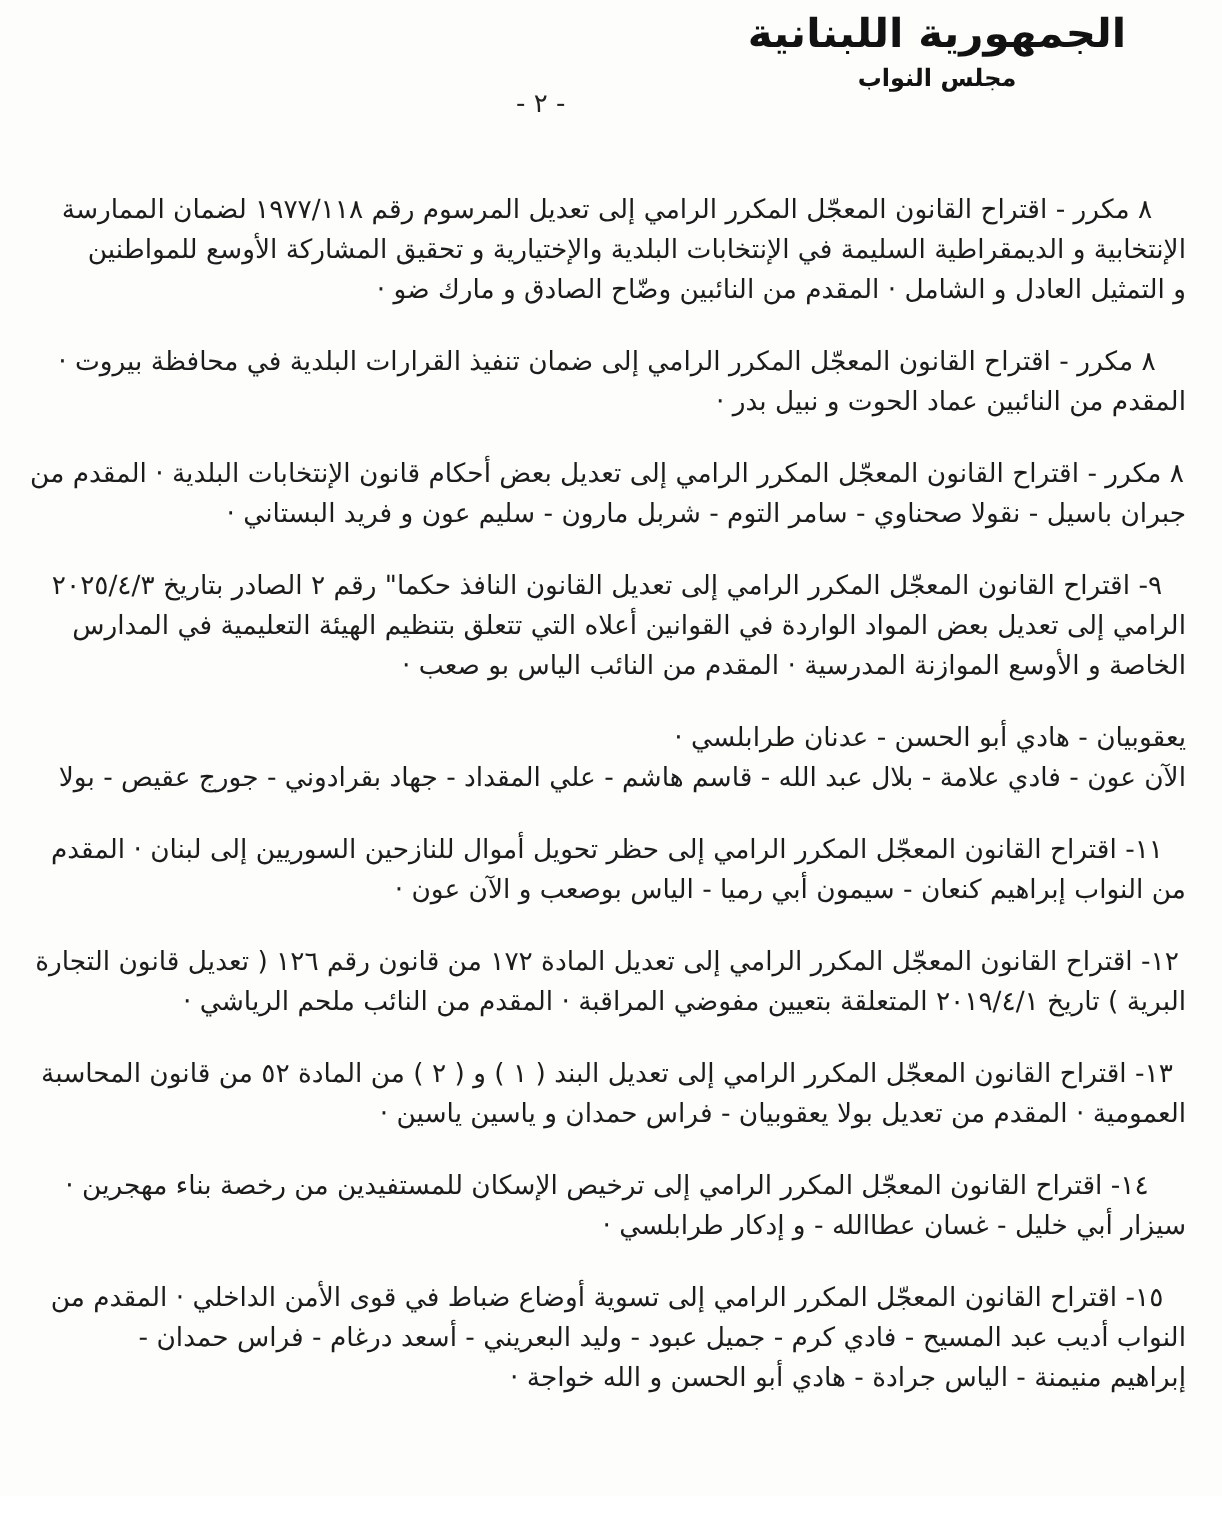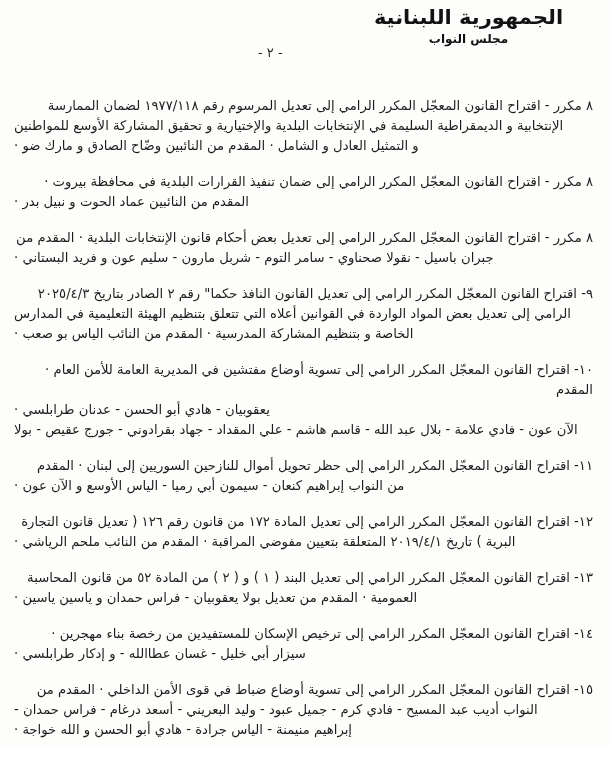--- a/index.html
+++ b/index.html
@@ -44,22 +44,22 @@
     position:absolute; top:96px; right:18px; left:14px;
     direction:rtl;
     text-align:right;
   }
   .item { margin-bottom:16px; }
   .line {
     font-size:13.2px;
     line-height:20px;
     color:var(--ink);
   }
-  .line.first { text-align:right; }
-  .line.cont  { text-align:left; }
+  .line.first { text-align:center; }
+  .line.cont  { text-align:right; }
 </style>
 </head>
 <body>
 
 <div class="page">
 
   <div class="letterhead">
     <div class="l1">الجمهورية اللبنانية</div>
     <div class="l2">مجلس النواب</div>
   </div>
@@ -76,30 +76,29 @@
         <div class="line first">٨ مكرر - اقتراح القانون المعجّل المكرر الرامي إلى ضمان تنفيذ القرارات البلدية في محافظة بيروت ·</div>
         <div class="line cont">المقدم من النائبين عماد الحوت و نبيل بدر ·</div>
       </div>
       <div class="item">
         <div class="line first">٨ مكرر - اقتراح القانون المعجّل المكرر الرامي إلى تعديل بعض أحكام قانون الإنتخابات البلدية · المقدم من</div>
         <div class="line cont">جبران باسيل - نقولا صحناوي - سامر التوم - شربل مارون - سليم عون و فريد البستاني ·</div>
       </div>
       <div class="item">
         <div class="line first">٩- اقتراح القانون المعجّل المكرر الرامي إلى تعديل القانون النافذ حكما" رقم ٢ الصادر بتاريخ ٢٠٢٥/٤/٣</div>
         <div class="line cont">الرامي إلى تعديل بعض المواد الواردة في القوانين أعلاه التي تتعلق بتنظيم الهيئة التعليمية في المدارس</div>
-        <div class="line cont">الخاصة و بتنظيم المشاركة المدرسية · المقدم من النائب الياس بو صعب ·</div>
+        <div class="line cont">الخاصة و الأوسع الموازنة المدرسية · المقدم من النائب الياس بو صعب ·</div>
       </div>
       <div class="item">
-        <div class="line first">١٠- اقتراح القانون المعجّل المكرر الرامي إلى تسوية أوضاع مفتشين في المديرية العامة للأمن العام · المقدم</div>
         <div class="line cont">يعقوبيان - هادي أبو الحسن - عدنان طرابلسي ·</div>
         <div class="line cont">الآن عون - فادي علامة - بلال عبد الله - قاسم هاشم - علي المقداد - جهاد بقرادوني - جورج عقيص - بولا</div>
       </div>
       <div class="item">
         <div class="line first">١١- اقتراح القانون المعجّل المكرر الرامي إلى حظر تحويل أموال للنازحين السوريين إلى لبنان · المقدم</div>
-        <div class="line cont">من النواب إبراهيم كنعان - سيمون أبي رميا - الياس الأوسع و الآن عون ·</div>
+        <div class="line cont">من النواب إبراهيم كنعان - سيمون أبي رميا - الياس بوصعب و الآن عون ·</div>
       </div>
       <div class="item">
         <div class="line first">١٢- اقتراح القانون المعجّل المكرر الرامي إلى تعديل المادة ١٧٢ من قانون رقم ١٢٦ ( تعديل قانون التجارة</div>
         <div class="line cont">البرية ) تاريخ ٢٠١٩/٤/١ المتعلقة بتعيين مفوضي المراقبة · المقدم من النائب ملحم الرياشي ·</div>
       </div>
       <div class="item">
         <div class="line first">١٣- اقتراح القانون المعجّل المكرر الرامي إلى تعديل البند ( ١ ) و ( ٢ ) من المادة ٥٢ من قانون المحاسبة</div>
         <div class="line cont">العمومية · المقدم من تعديل بولا يعقوبيان - فراس حمدان و ياسين ياسين ·</div>
       </div>
       <div class="item">

